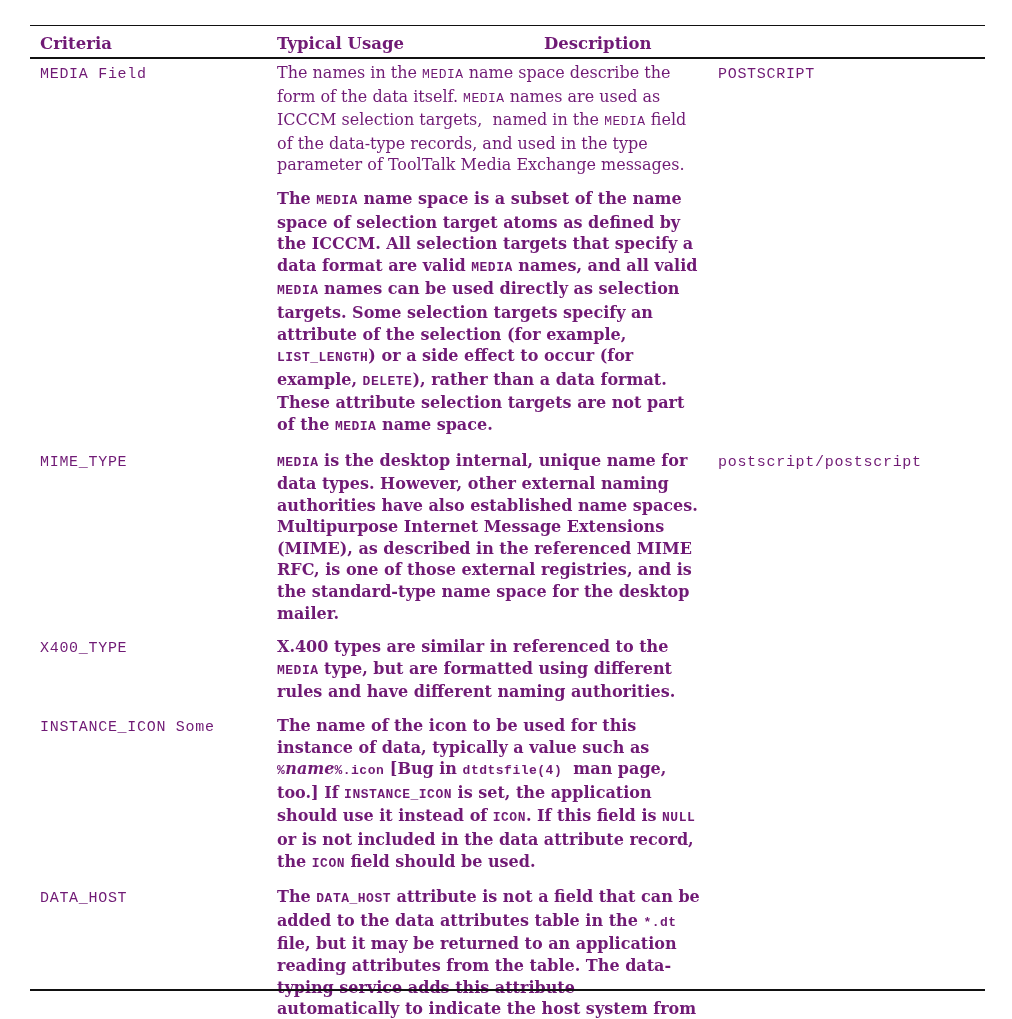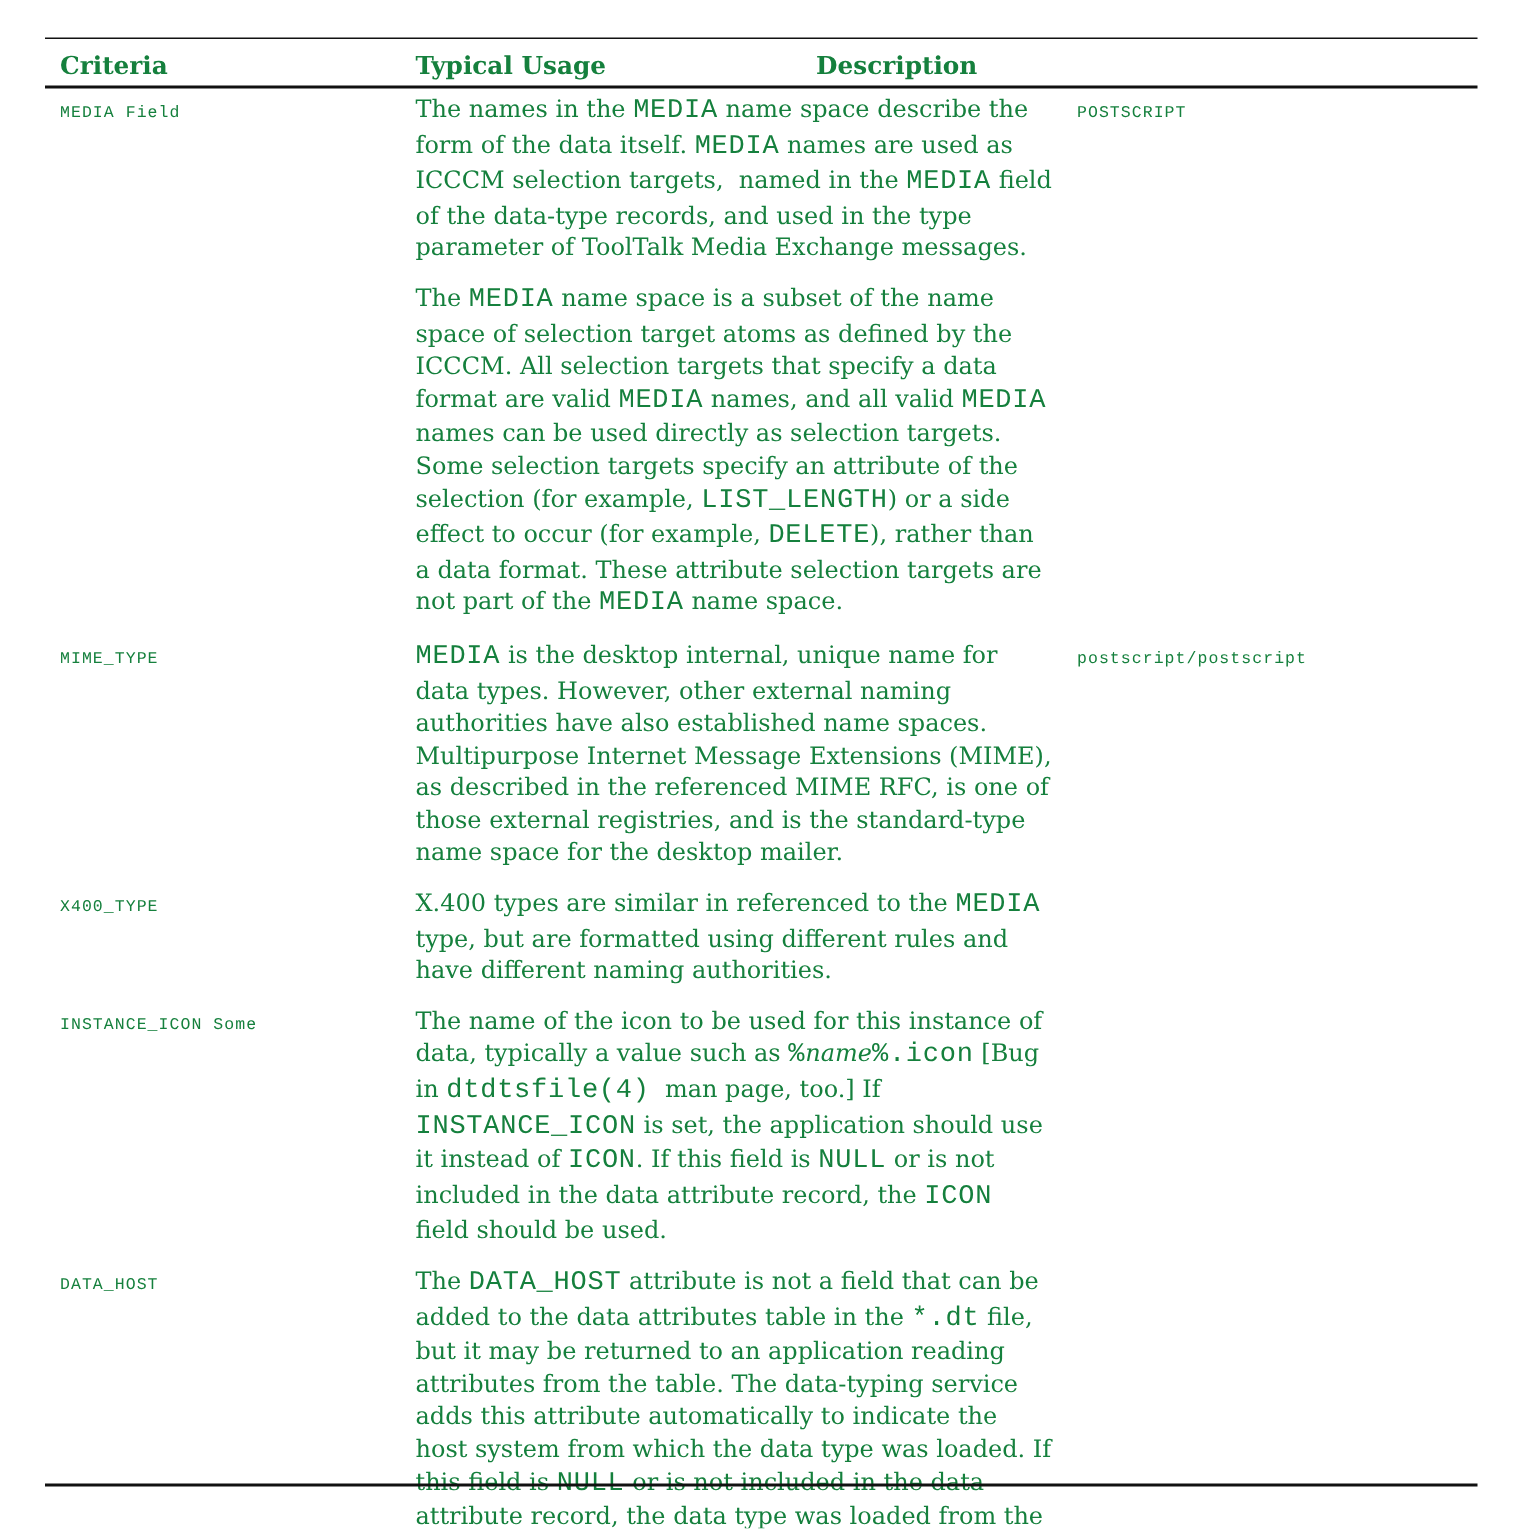--- a/index.html
+++ b/index.html
@@ -1,21 +1,21 @@
 <!DOCTYPE html>
 <html><head>
 <meta charset="utf-8">
 <style>
   html,body { margin:0; padding:0; background:#ffffff; }
   .page {
     position: relative;
     width: 1012px;
     height: 1019px;
     background: #ffffff;
-    color: #15803d;
+    color: #701a75;
     font-family: "DejaVu Serif", serif;
     font-size: 16px;
     line-height: 21.6px;
     overflow: hidden;
   }
   .rule {
     position: absolute;
     left: 30px;
     right: 27px;
     background: #111111;
@@ -43,30 +43,30 @@
     left: 40px;
     right: 27px;
   }
   .trow { display: flex; margin-bottom: 12px; }
   .trow:last-child { margin-bottom: 0; }
   .cell { white-space: pre-wrap; }
   .cell.c1 { width: 237px; }
   .cell.c2 { width: 425px; margin-right: 16px; }
   .cell.c3 { flex: 1; }
   .cell.c2 p { margin: 0 0 12px 0; }
-  .cell.c2 p:last-child { margin-bottom: 0; }
+  .cell.c2 p:last-child { margin-bottom: 0; font-weight: bold; }
 
   .seg { }
   .seg.mono {
     font-family: "Liberation Mono", monospace;
-    font-size: 18px;
+    font-size: 13px;
     letter-spacing: 0.5px;
   }
   .cell.c1 .seg.mono, .cell.c3 .seg.mono {
-    font-size: 11px;
+    font-size: 15px;
     letter-spacing: 0.7px;
   }
   .seg.italic {
     font-style: italic;
     font-family: "DejaVu Serif", serif;
   }
 </style>
 </head>
 <body>
 

